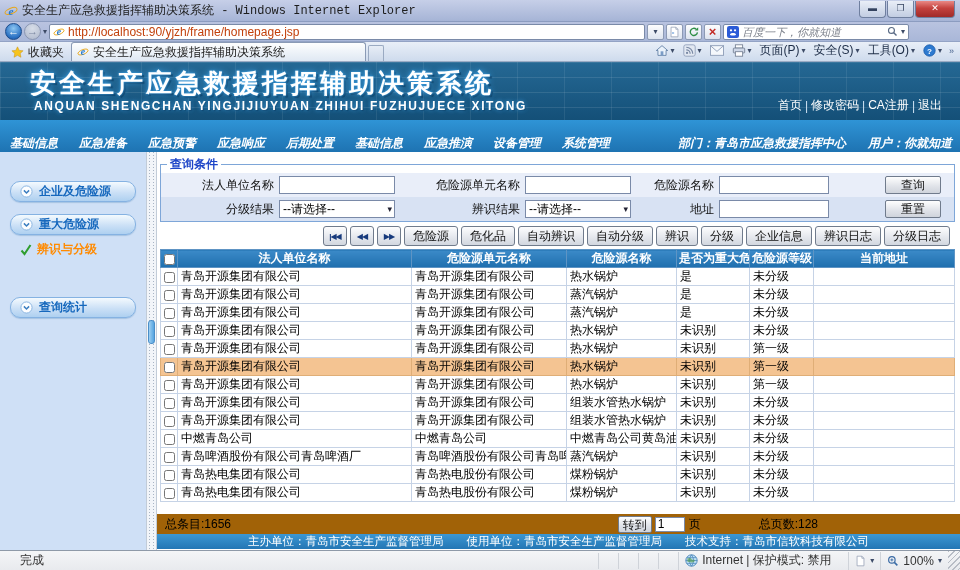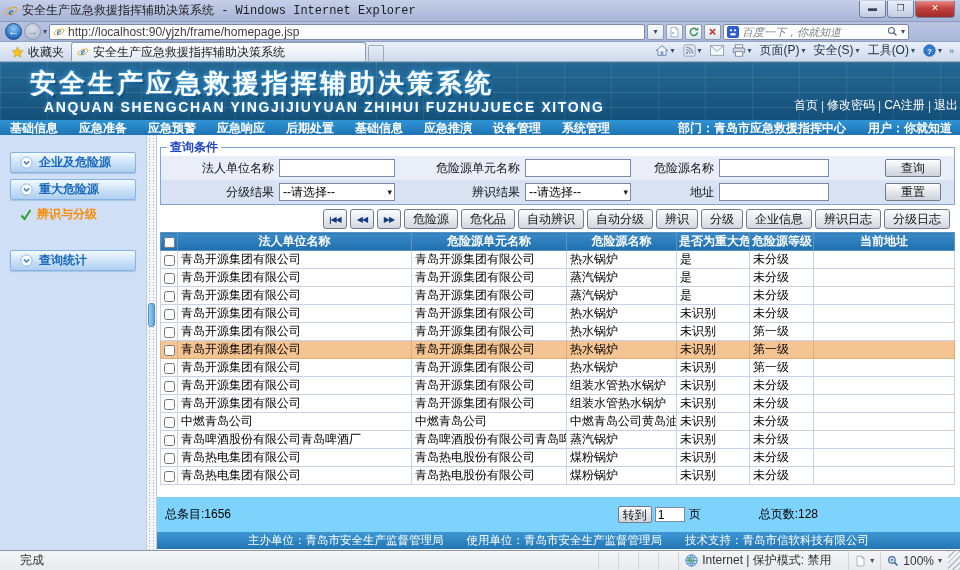--- a/index.html
+++ b/index.html
@@ -18,21 +18,21 @@
   .win-btn.close { width:40px; background:linear-gradient(#e98985,#c4423e 45%,#a02a28); color:#fff; font-weight:bold; }
 
   .addressbar { height:20px; background:linear-gradient(#b9c3e0,#a9b7d8); display:flex; align-items:center;
                 padding:0 5px; gap:2px; border-bottom:1px solid #93a3c5; }
   .nav-circle { width:17px; height:17px; border-radius:50%; border:1px solid #1c4c8c;
                 background:radial-gradient(circle at 50% 30%,#8cc6f2,#2a70c2 70%,#1a52a0);
                 color:#fff; font-size:11px; line-height:15px; text-align:center; font-weight:bold; }
   .nav-circle.disabled { background:radial-gradient(circle at 50% 30%,#d7dde8,#aeb8cc); color:#7a86a0; border-color:#8a96b2; }
   .addr-field { flex:1; height:16px; background:#fff; border:1px solid #7a8aa8; border-radius:2px;
                 display:flex; align-items:center; padding:0 3px; gap:3px; max-width:596px; }
-  .addr-field input { flex:1; border:none; outline:none; font-size:12px; color:#404040; background:transparent;
+  .addr-field input { flex:1; border:none; outline:none; font-size:12px; color:#c2410c; background:transparent;
                       font-family:"Liberation Sans","DejaVu Sans",sans-serif; }
   .mini-btn { height:16px; min-width:17px; border:1px solid #8c9ab4; border-radius:2px;
               background:linear-gradient(#fdfdfe,#dde4ef); display:flex; align-items:center; justify-content:center; }
   .stop-x { color:#c22a24; font-weight:bold; font-size:13px; line-height:13px; }
   .caret { font-size:8px; color:#3c4a66; }
   .search-box { width:186px; height:16px; background:#fff; border:1px solid #7a8aa8; border-radius:2px;
                 display:flex; align-items:center; padding:0 3px; gap:3px; }
   .search-box input { flex:1; width:40px; border:none; outline:none; font-size:11px; background:transparent;
                       font-family:"Liberation Sans","DejaVu Sans",sans-serif; }
   .search-box input::placeholder { color:#7d828c; font-style:italic; }
@@ -54,35 +54,35 @@
   .page-header { height:58px; position:relative; color:#fff;
     background-color:var(--header-bg,#17567e);
     background-image:
       linear-gradient(rgba(255,255,255,.10) 1px, transparent 1px),
       linear-gradient(90deg, rgba(255,255,255,.08) 1px, transparent 1px),
       linear-gradient(rgba(80,160,215,.25), rgba(10,60,100,.25));
     background-size:61px 15px, 47px 100%, 100% 100%;
     padding:8px 0 0 30px; }
   .hdr-title { font-size:26px; font-weight:bold; letter-spacing:3px; line-height:26px;
                text-shadow:0 0 6px #3fa4e8, 0 0 2px #3fa4e8, 2px 2px 1px #0b3a5e; }
-  .hdr-pinyin { font-size:14px; font-weight:bold; letter-spacing:1.6px; margin:3px 0 0 14px;
+  .hdr-pinyin { font-size:12px; font-weight:bold; letter-spacing:1.6px; margin:3px 0 0 4px;
                 text-shadow:0 0 4px #3fa4e8, 1px 1px 1px #0b3a5e; }
-  .hdr-links { position:absolute; right:2px; bottom:6px; font-size:12px; display:flex; gap:3px; align-items:center; }
+  .hdr-links { position:absolute; right:18px; bottom:6px; font-size:12px; display:flex; gap:3px; align-items:center; }
   .header-link { color:#fff; cursor:pointer; }
   .hl-sep { color:#cfe4f4; }
 
-  .nav-bar { height:15px; background:linear-gradient(var(--nav-bg-top,#2f94d6),var(--nav-bg-bot,#1e73b2));
-             display:flex; align-items:flex-start; color:#fff; font-weight:bold; font-size:12px; }
+  .nav-bar { height:32px; background:linear-gradient(var(--nav-bg-top,#2f94d6),var(--nav-bg-bot,#1e73b2));
+             display:flex; align-items:flex-end; color:#fff; font-weight:bold; font-size:12px;font-style:italic; }
   .nav-menu { display:flex; gap:21px; padding-left:10px; }
   .nav-item { color:#fff; white-space:nowrap; cursor:pointer; }
   .nav-right { margin-left:auto; display:flex; gap:22px; padding-right:8px; font-size:12px; }
 
   .body-row { flex:1; display:flex; overflow:hidden; }
   .sidebar { width:146px; background:#cfe0f6; padding-top:17px; }
-  .sb-btn { height:21px; margin:0 10px 6px 10px; border:1px solid #85b2e2; border-radius:2px;
+  .sb-btn { height:21px; margin:12px 10px 6px 10px; border:1px solid #85b2e2; border-radius:10px;
             background:linear-gradient(#f4fafe,#cbe0f6 55%,#aed0f0); display:flex; align-items:center; gap:6px;
             padding-left:9px; color:#1668bd; font-weight:bold; font-size:12px; box-shadow:0 1px 1px rgba(90,140,190,.35); }
   .sb-chev { width:13px; height:13px; }
   .sb-active { display:flex; align-items:center; gap:5px; margin:1px 0 7px 20px; color:var(--sidebar-active,#ff8a00);
                font-weight:bold; font-size:12px; cursor:pointer; }
   .sb-check { width:12px; height:12px; }
   .sb-gap { height:20px; }
 
   .splitter { width:11px; background:#f2f5f9; border-left:1px solid #c2ccd8; border-right:1px solid #c2ccd8; position:relative;
     background-image:repeating-linear-gradient(#a8b4c4 0 1px, transparent 1px 3px),
@@ -120,21 +120,21 @@
 
   table.grid { border-collapse:collapse; table-layout:fixed; width:calc(100% - 8px); margin:3px 5px 0 3px; font-size:12px; }
   .grid th { background:linear-gradient(var(--table-header-top,#3b8ac8),var(--table-header-bot,#1f6fae));
              color:#fff; font-weight:bold; height:17px; border:1px solid #5e94c4; padding:0 2px;
              white-space:nowrap; overflow:hidden; }
   .grid td { height:16px; border:1px solid #c6d3e6; padding:0 3px; white-space:nowrap; overflow:hidden; color:#000; background:#fff; }
   .grid td.cb-cell, .grid th.cb-col { text-align:center; padding:0; }
   .grid input[type=checkbox] { width:11px; height:11px; margin:0; vertical-align:middle; }
   .grid tr.hl td { background:var(--row-highlight,#f4c492); border-color:#dfae77; }
 
-  .pagination { height:36px; background:#7dd3fc; margin-top:12px; display:flex; align-items:center; padding-left:8px; color:#000; }
+  .pagination { height:36px; background:#a16207; margin-top:12px; display:flex; align-items:center; padding-left:8px; color:#000; }
   .pg-spacer { flex:1; }
   .pg-goto-btn { height:17px; min-width:34px; margin-right:3px; }
   .pg-input { width:30px; height:15px; border:1px solid #7a8aa8; font-size:12px; padding:0 2px; outline:none;
               font-family:"Liberation Sans","DejaVu Sans",sans-serif; }
   .pg-unit { margin-left:4px; }
   .pg-gap1 { width:58px; } .pg-gap2 { width:142px; }
 
   .footer-bar { margin-top:auto; margin-bottom:1px; height:17px; background:linear-gradient(var(--footer-top,#3c97d3),var(--footer-bot,#2376b4));
                 color:#fff; font-size:11.5px; display:flex; align-items:center; justify-content:center; white-space:nowrap; }
 

